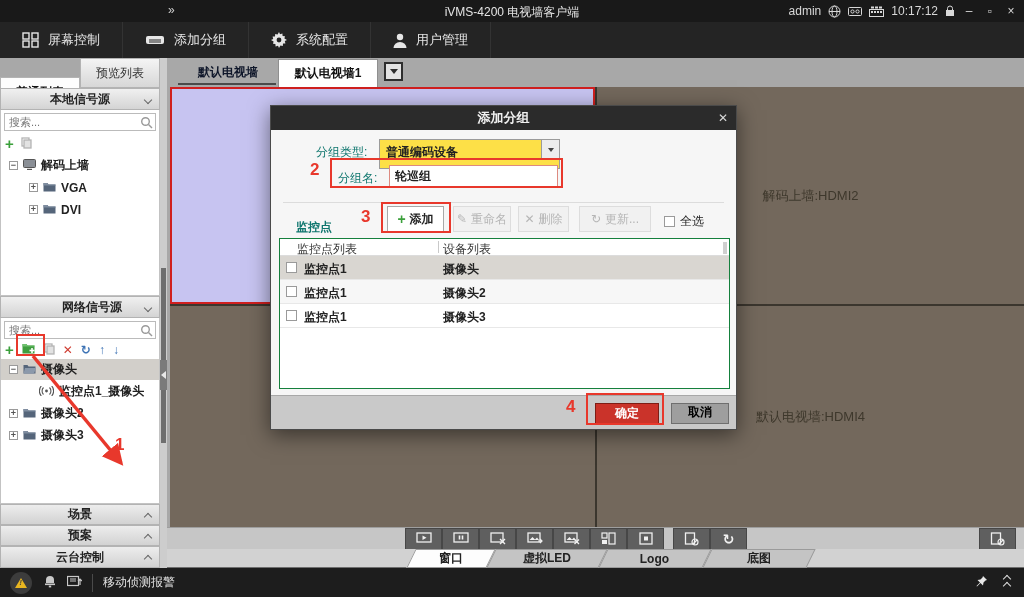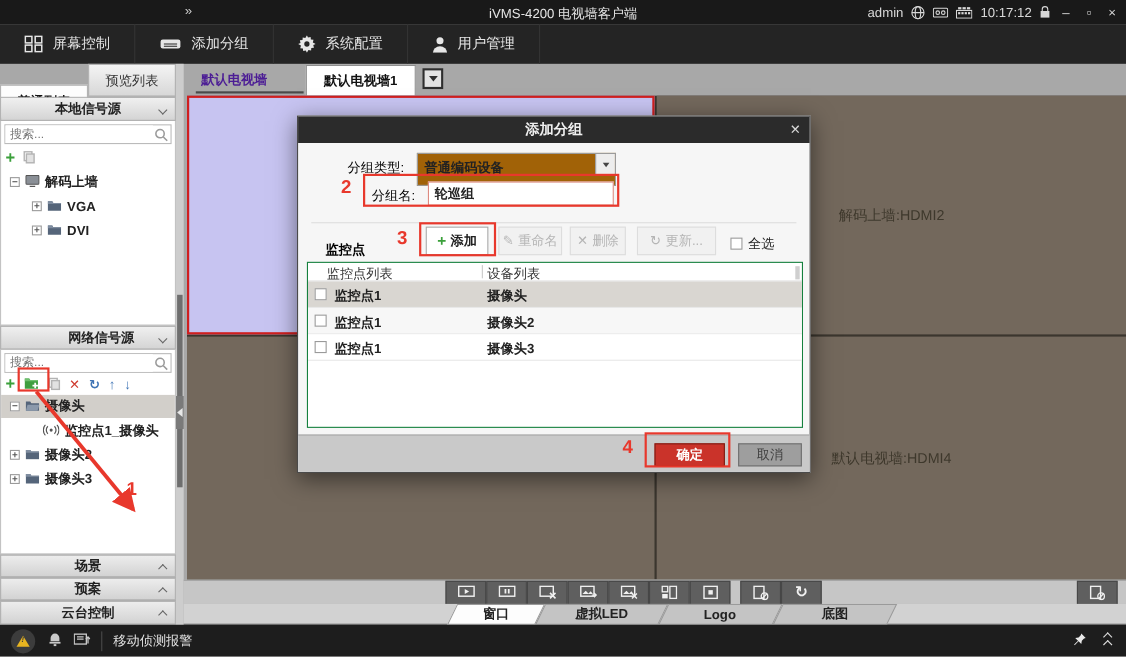--- a/index.html
+++ b/index.html
@@ -43,21 +43,21 @@
 
   .accordion-header { position:absolute; left:0; width:160px; height:21px; background:linear-gradient(#ededed,#d2d2d2); border:1px solid #b3b3b3; display:flex; align-items:center; justify-content:center; color:#222; font-weight:bold; cursor:pointer; }
   .accordion-header .chev-up { position:absolute; right:8px; top:9px; width:6px; height:6px; border-left:1.5px solid #666; border-top:1.5px solid #666; transform:rotate(45deg); }
 
   .side-scroll { position:absolute; left:160px; top:58px; width:7px; height:510px; background:#cdcdcd; }
   .side-thumb { position:absolute; left:1px; top:210px; width:5px; height:175px; background:#6e6e6e; }
   .side-collapse { position:absolute; left:160px; top:360px; width:7px; height:30px; background:#7a7a7a; display:flex; align-items:center; justify-content:center; cursor:pointer; }
   .side-collapse .tri { width:0; height:0; border-top:4px solid transparent; border-bottom:4px solid transparent; border-right:5px solid #e8e8e8; }
 
   
-  .walltab-inactive { position:absolute; left:183px; top:64px; width:90px; height:18px; color:#4c1d95; font-weight:bold; cursor:pointer; }
+  .walltab-inactive { position:absolute; left:183px; top:64px; width:90px; height:18px; color:#0f172a; font-weight:bold; text-align:center; cursor:pointer; }
   .walltab-underline { position:absolute; left:178px; top:83px; width:98px; height:2px; background:#4a4a4a; }
   .walltab-active { position:absolute; left:278px; top:59px; width:100px; height:28px; background:#fff; border:1px solid #8f8f8f; border-bottom:none; display:flex; align-items:center; justify-content:center; color:#111; font-weight:bold; cursor:pointer; }
   .walltab-drop { position:absolute; left:384px; top:62px; width:19px; height:19px; background:#e3e3e3; border:2px solid #2e2e2e; display:flex; align-items:center; justify-content:center; cursor:pointer; }
   .walltab-drop .arr { width:0; height:0; border-left:4px solid transparent; border-right:4px solid transparent; border-top:5px solid #2e2e2e; }
 
   
   .wall { position:absolute; left:170px; top:87px; width:854px; height:440px; background:#3b362e; }
   .cell { position:absolute; background:#73685c; display:flex; align-items:center; justify-content:center; color:#3e382c; font-size:13px; }
   .cell-tl { left:0; top:0; width:425px; height:217px; background:#c7c4f1; border:2px solid #d01f1f; }
   .cell-tr { left:427px; top:0; width:427px; height:217px; }
@@ -80,22 +80,22 @@
   .warn-tri:after { content:"!"; position:absolute; left:-1.5px; top:1px; font-size:7px; color:#3c3c3c; font-weight:bold; }
   .sb-divider { width:1px; height:18px; background:#4a4a4a; margin:0 10px; }
   .sb-right { margin-left:auto; display:flex; align-items:center; gap:16px; margin-right:14px; }
   .chev2 { display:flex; flex-direction:column; gap:1px; cursor:pointer; }
   .chev2 i { width:6px; height:6px; border-left:1.5px solid #ddd; border-top:1.5px solid #ddd; transform:rotate(45deg); display:block; }
 
   
   .dialog { position:absolute; left:270px; top:105px; width:467px; height:325px; background:#f6f6f6; border:1px solid #4a4a4a; box-shadow:0 5px 20px rgba(0,0,0,.5); z-index:20; }
   .dlg-title { position:absolute; left:0; top:0; width:100%; height:24px; background:#2b2b2b; color:#f0f0f0; display:flex; align-items:center; justify-content:center; font-size:13px; font-weight:bold; }
   .dlg-close { position:absolute; right:8px; top:5px; color:#d8d8d8; font-size:12px; cursor:pointer; }
-  .dlg-label { position:absolute; color:#000000; font-size:12px;text-align:right; }
-  .combo { position:absolute; left:108px; top:33px; width:181px; height:30px; background:#a16207; border:1px solid #9b9b9b; cursor:pointer; }
+  .dlg-label { position:absolute; color:#0f766e; font-size:12px;text-align:right; }
+  .combo { position:absolute; left:108px; top:33px; width:181px; height:30px; background:#fde047; border:1px solid #9b9b9b; cursor:pointer; }
   .combo .val { position:absolute; left:6px; top:4px; color:#222; font-weight:bold; }
   .combo .cbtn { position:absolute; right:0; top:0; width:18px; height:20px; background:#ededed; border-left:1px solid #9b9b9b; display:flex; align-items:center; justify-content:center; }
   .combo .cbtn .arr { width:0; height:0; border-left:3.5px solid transparent; border-right:3.5px solid transparent; border-top:4.5px solid #444; }
   .name-input { position:absolute; left:118px; top:59px; width:169px; height:22px; border:1px solid #dd8a80; background:#fff; font-size:12px; font-weight:bold; color:#222; padding-left:5px; outline:none; font-family:inherit; }
   .dlg-sep { position:absolute; left:12px; top:96px; width:441px; height:1px; background:#dcdcdc; }
   .dbtn { position:absolute; height:26px; display:flex; align-items:center; justify-content:center; gap:4px; font-size:12px; cursor:pointer; }
   .dbtn.en { background:#fff; border:1px solid #a8a8a8; color:#222; font-weight:bold; }
   .dbtn.dis { background:#f1f1f1; border:1px solid #dddddd; color:#b5b5b5; }
   .chk { width:11px; height:11px; border:1px solid #9a9a9a; background:#fff; flex:0 0 auto; cursor:pointer; }
   .selall { position:absolute; left:393px; top:107px; display:flex; align-items:center; gap:5px; color:#222; }
@@ -107,21 +107,21 @@
   .dtable .vthumb { position:absolute; right:2px; top:3px; width:4px; height:12px; background:#cfcfcf; }
   .trow { position:relative; height:24px; border-bottom:1px solid #e8e8e8; font-weight:bold; color:#222; cursor:pointer; }
   .trow .chk { position:absolute; left:6px; top:6px; }
   .trow .c1 { position:absolute; left:24px; top:5px; }
   .trow .c2 { position:absolute; left:163px; top:5px; }
   .trow.r0 { background:#d9d6d1; }
   .trow.r1 { background:#f7f7f7; }
   .trow.r2 { background:#ffffff; }
   .dlg-footer { position:absolute; left:0; bottom:0; width:100%; height:34px; background:#c9c9c9; border-top:1px solid #a8a8a8; }
   .okbtn { position:absolute; left:324px; top:7px; width:64px; height:21px; background:#ca332a; border:1px solid #7e1d15; color:#fff; font-weight:bold; display:flex; align-items:center; justify-content:center; cursor:pointer; }
-  .cancelbtn { position:absolute; left:400px; top:7px; width:58px; height:21px; background:#9e9e9e; border:1px solid #6f6f6f; color:#404040; font-weight:normal; display:flex; align-items:center; justify-content:center; cursor:pointer; }
+  .cancelbtn { position:absolute; left:400px; top:7px; width:58px; height:21px; background:#9e9e9e; border:1px solid #6f6f6f; color:#000000; font-weight:bold; display:flex; justify-content:center; cursor:pointer; }
 
   
   .ann { position:absolute; border:2px solid #e8382c; z-index:40; pointer-events:none; }
   .ann-num { position:absolute; color:#e8382c; font-size:17px; font-weight:bold; z-index:40; pointer-events:none; }
   .ann-arrow { position:absolute; z-index:40; pointer-events:none; }
 </style>
 </head>
 <body>
 
 <div class="screen">

